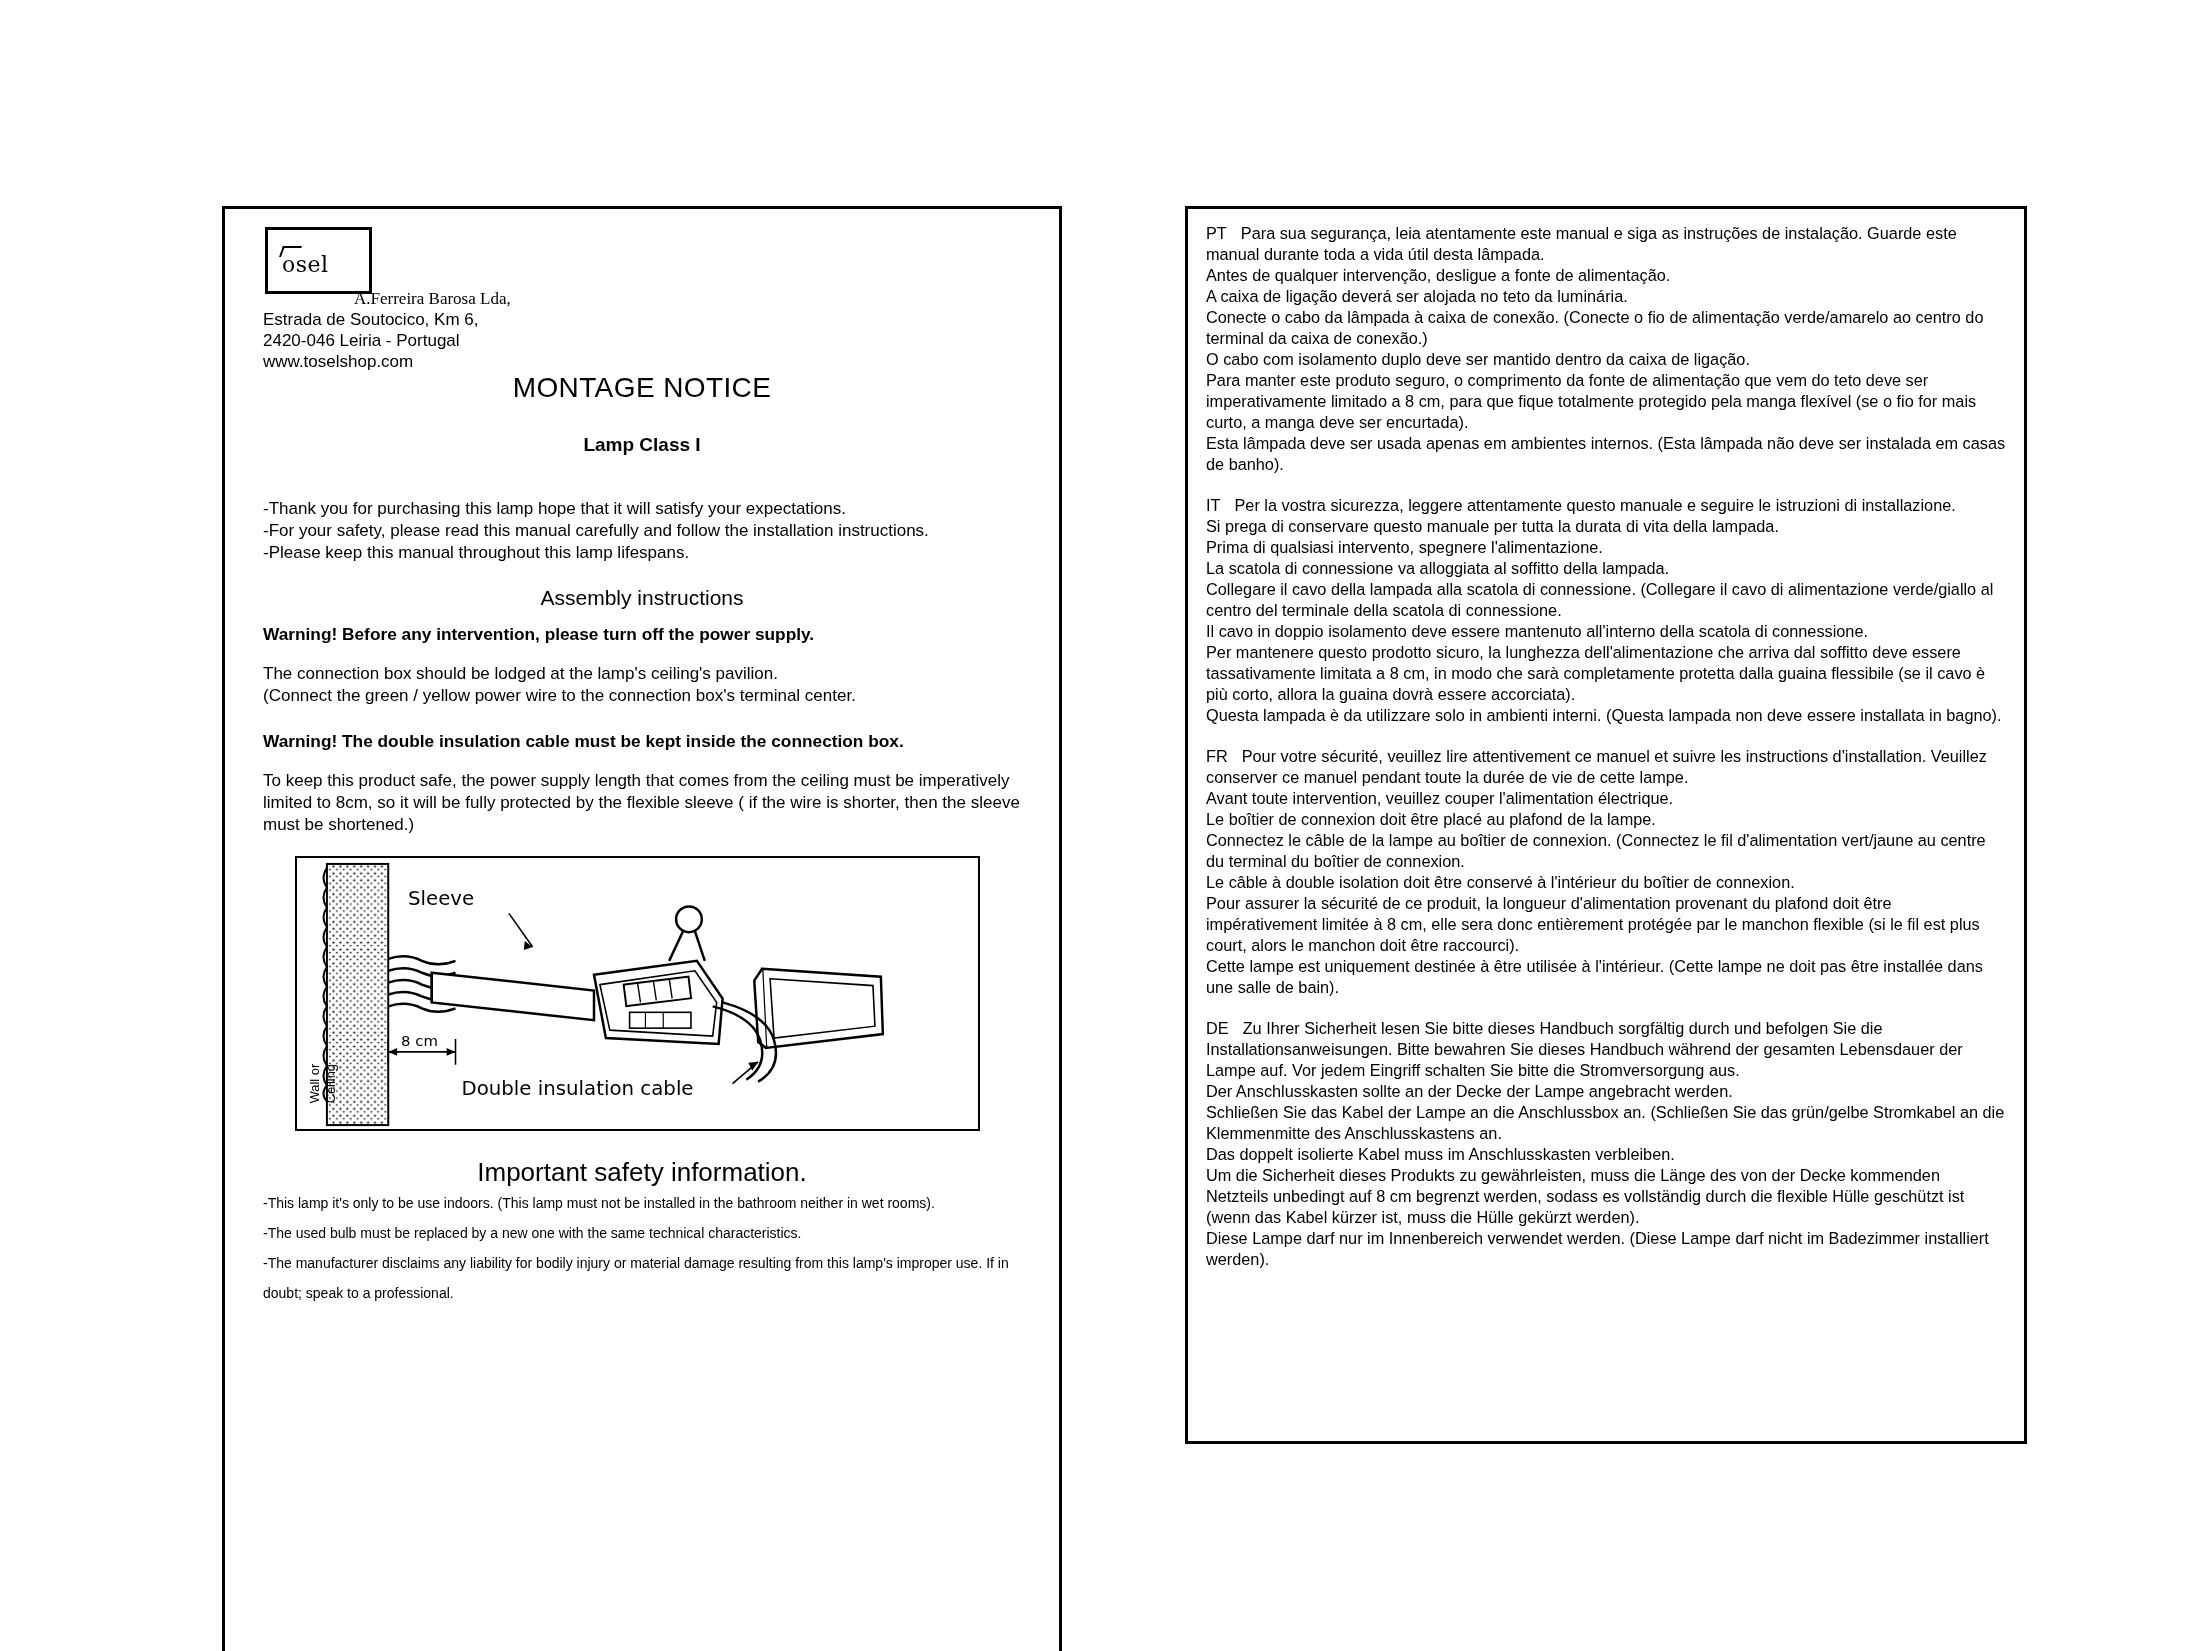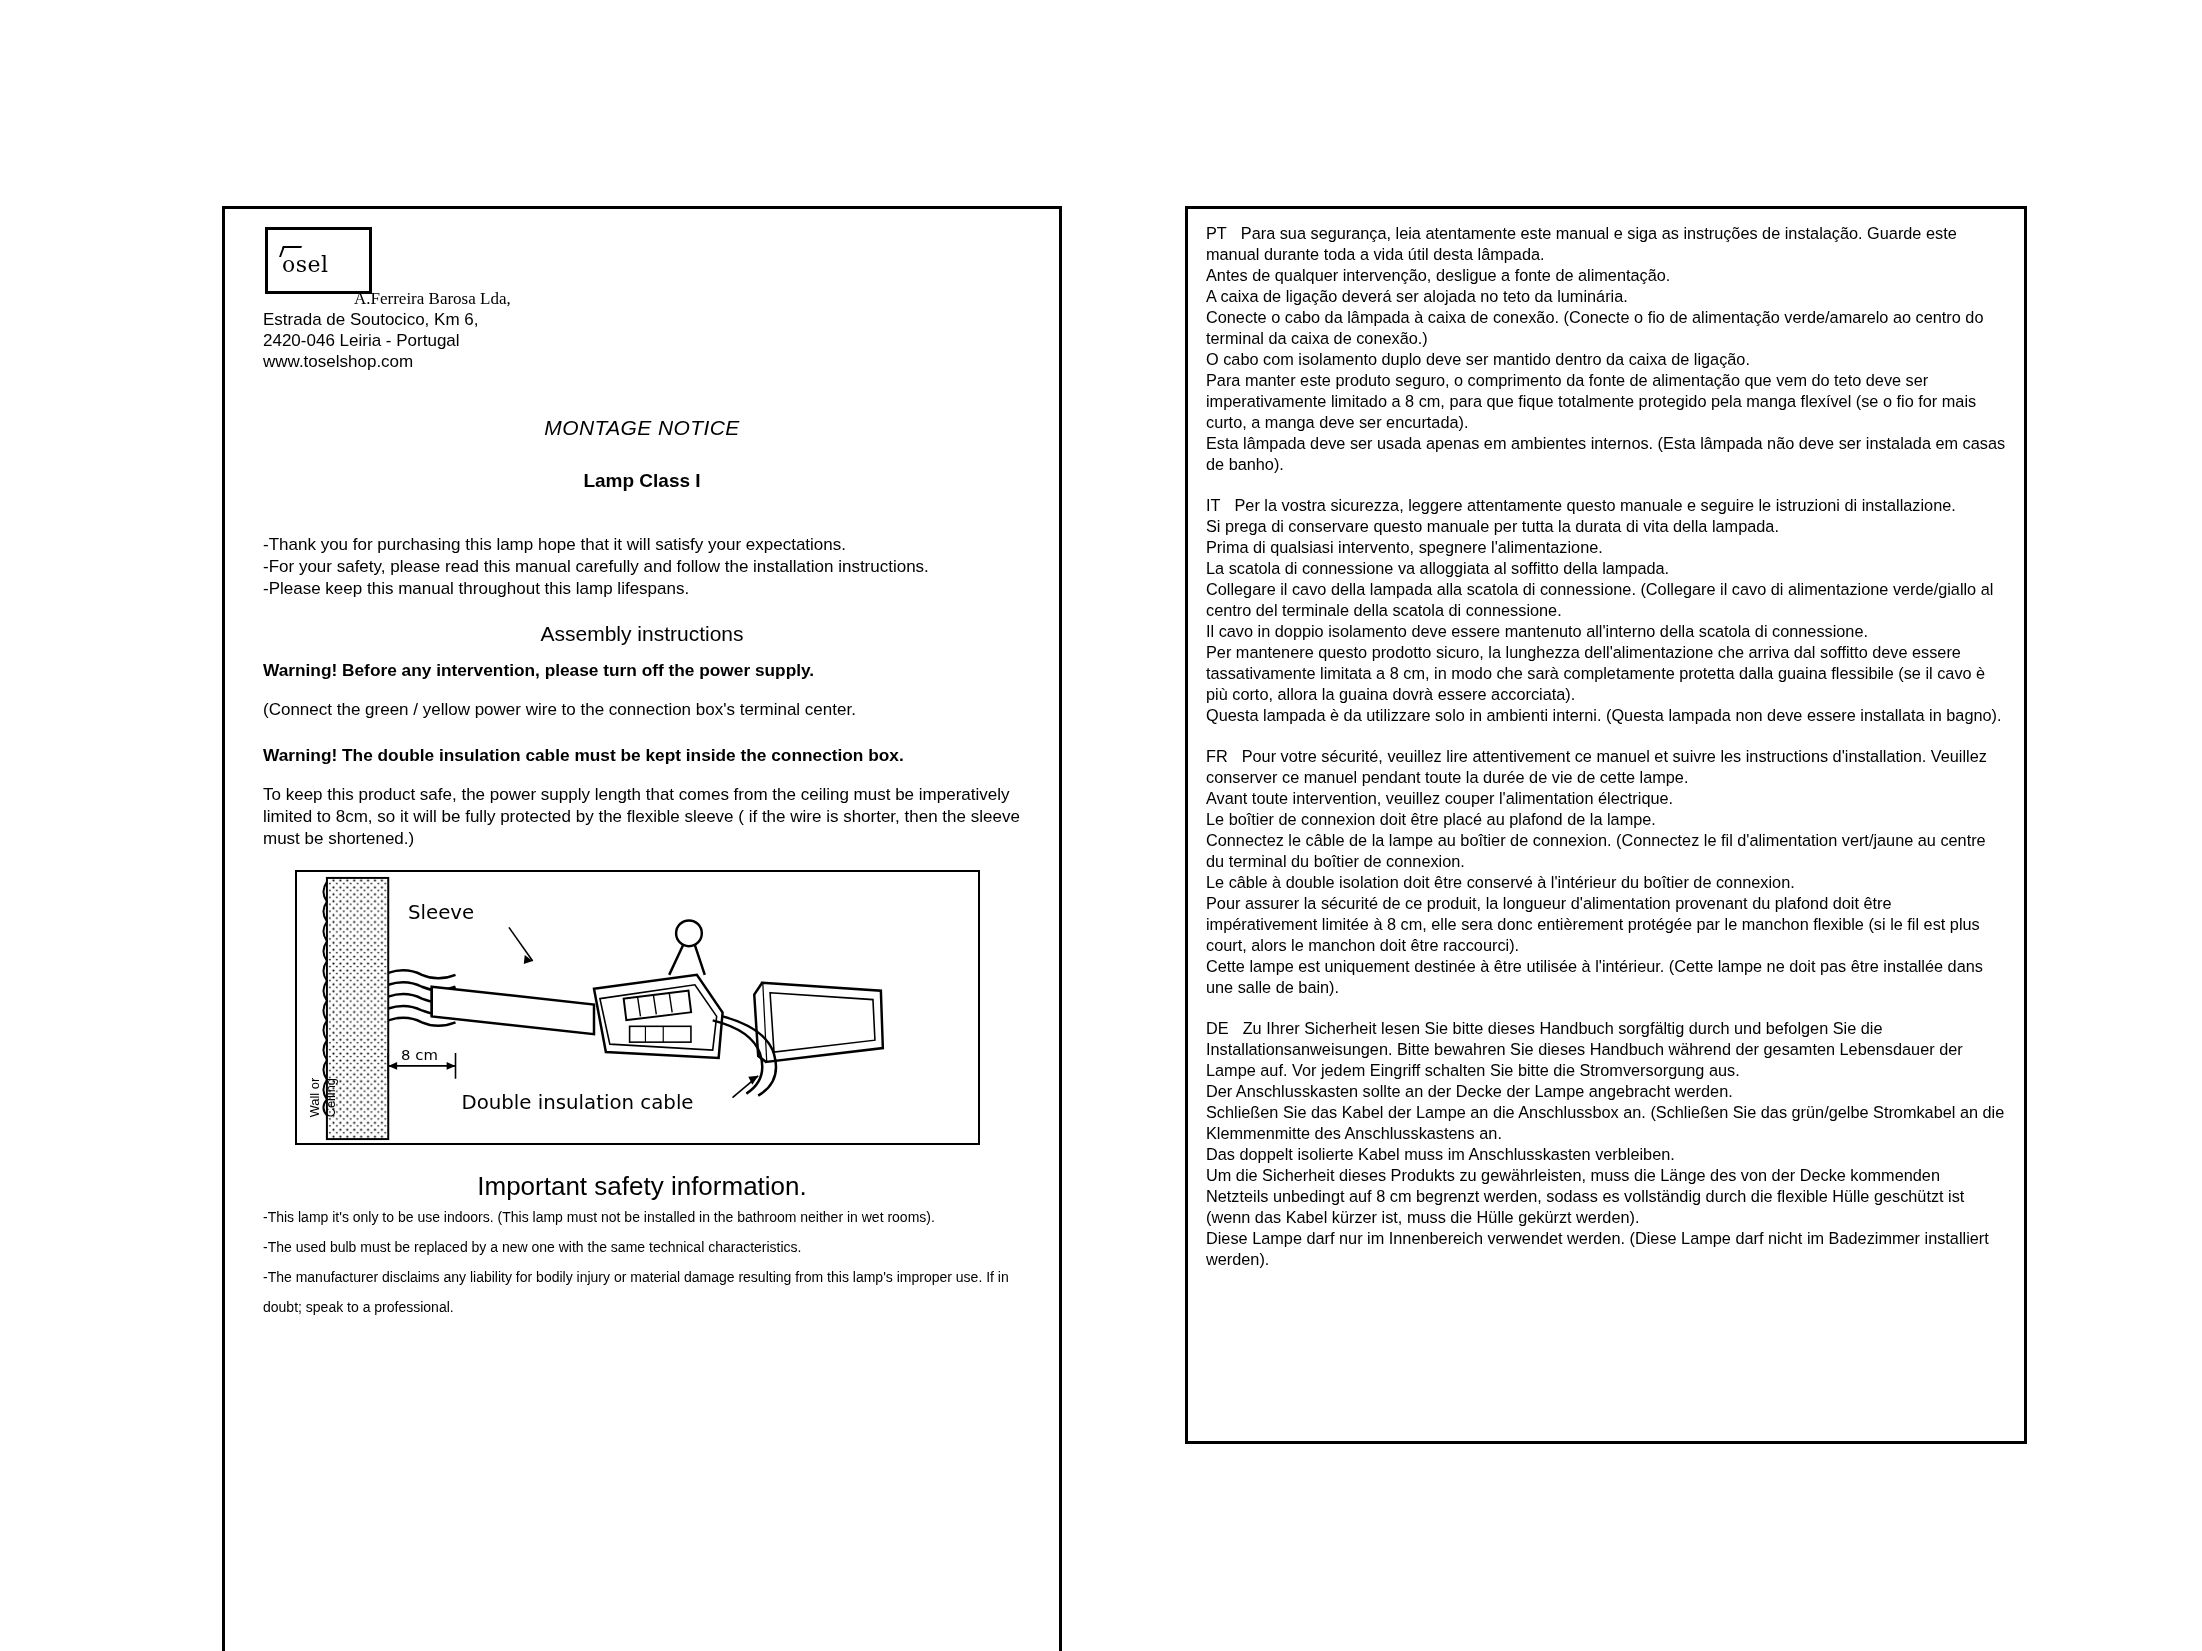--- a/index.html
+++ b/index.html
@@ -71,24 +71,22 @@
     font-family: Liberation Serif, serif;
   }
   .addr-lines {
     margin-left: 4px;
     font-size: 17px;
     line-height: 21px;
   }
 
   .title-main {
     text-align: center;
-    font-size: 21px;
-    margin-top: 44px;
+    font-size: 28px;
     letter-spacing: 0.4px;
-    font-style: italic;
   }
   .title-sub {
     text-align: center;
     font-size: 19px;
     font-weight: bold;
     margin-top: 30px;
   }
 
   .bullets {
     margin-top: 42px;
@@ -184,20 +182,21 @@
     <div class="bullets">
       <div>-Thank you for purchasing this lamp hope that it will satisfy your expectations.</div>
       <div>-For your safety, please read this manual carefully and follow the installation instructions.</div>
       <div>-Please keep this manual throughout this lamp lifespans.</div>
     </div>
 
     <div class="section-head">Assembly instructions</div>
     <div class="warn-bold">Warning! Before any intervention, please turn off the power supply.</div>
 
     <div class="para">
+      <div>The connection box should be lodged at the lamp's ceiling's pavilion.</div>
       <div>(Connect the green / yellow power wire to the connection box's terminal center.</div>
     </div>
 
     <div class="warn-bold" style="margin-top:24px;">Warning! The double insulation cable must be kept inside the connection box.</div>
 
     <div class="para">To keep this product safe, the power supply length that comes from the ceiling must be imperatively limited to 8cm, so it will be fully protected by the flexible sleeve ( if the wire is shorter, then the sleeve must be shortened.)</div>
 
     <div class="diagram">
       <svg width="685" height="275" viewBox="0 0 692 278">
 

